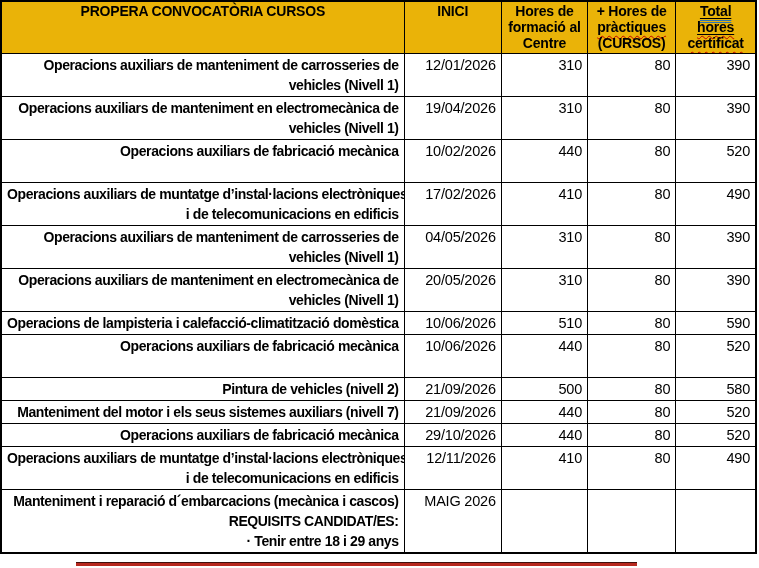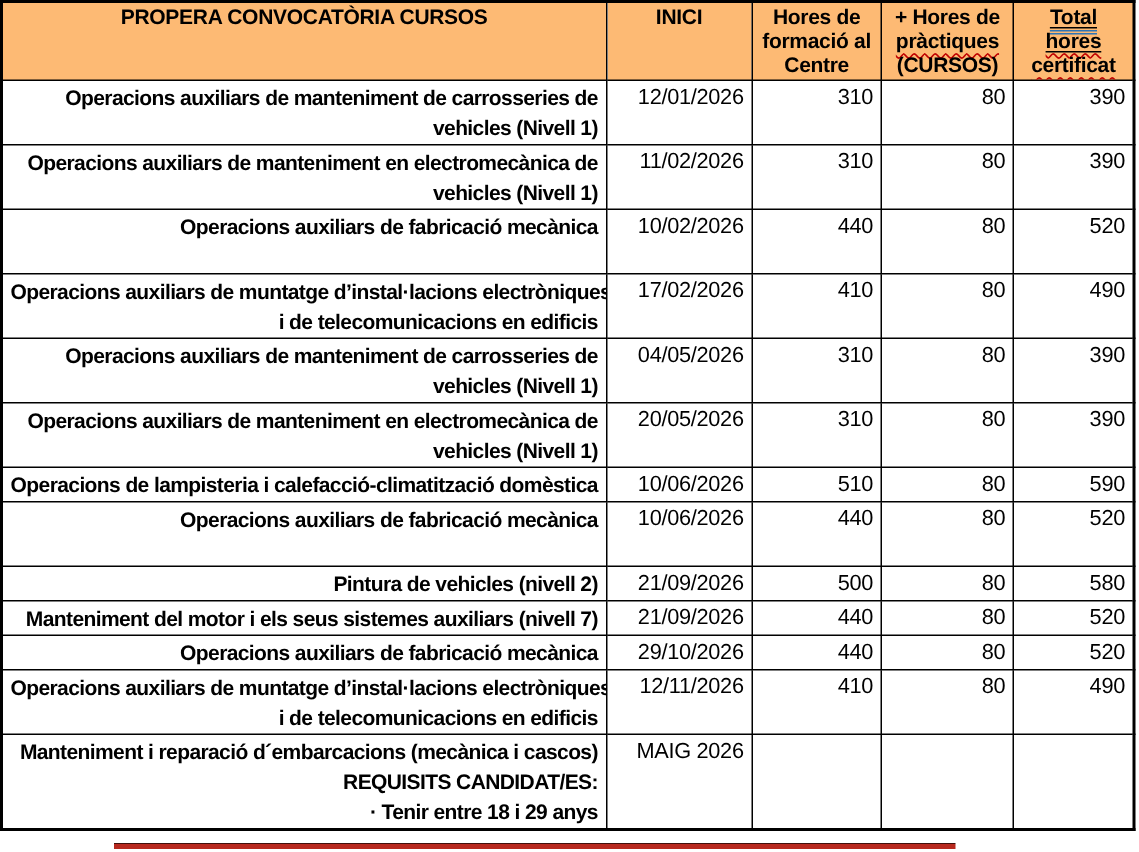--- a/index.html
+++ b/index.html
@@ -28,21 +28,21 @@
   }
   table.courses th,
   table.courses td {
     border: 1px solid #000;
     padding: 1px 5px;
     vertical-align: top;
     color: #000;
     overflow: hidden;
   }
   thead th {
-    background: #fdba74;
+    background: #eab308;
     font-weight: bold;
     font-size: 14px;
     line-height: 16px;
     text-align: center;
     vertical-align: middle;
     height: 49px;
     letter-spacing: -0.2px;
   }
   td.c-name {
     font-weight: bold;
@@ -125,21 +125,21 @@
           <td class="c-num">12/01/2026</td>
           <td class="c-num">310</td>
           <td class="c-num">80</td>
           <td class="c-num">390</td>
         </tr>
         <tr>
           <td class="c-name">
             <div class="line">Operacions auxiliars de manteniment en electromecànica de</div>
             <div class="line">vehicles (Nivell 1)</div>
           </td>
-          <td class="c-num">11/02/2026</td>
+          <td class="c-num">19/04/2026</td>
           <td class="c-num">310</td>
           <td class="c-num">80</td>
           <td class="c-num">390</td>
         </tr>
         <tr>
           <td class="c-name">
             <div class="line">Operacions auxiliars de fabricació mecànica</div>
             <div class="line">&nbsp;</div>
           </td>
           <td class="c-num">10/02/2026</td>

